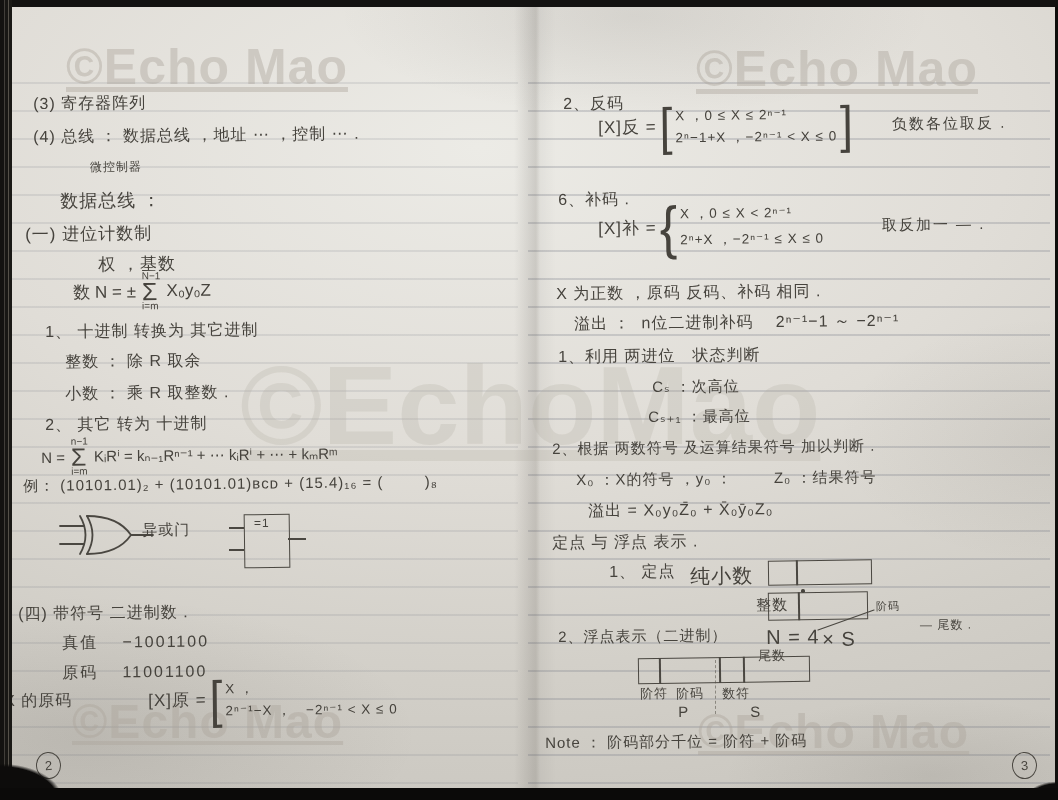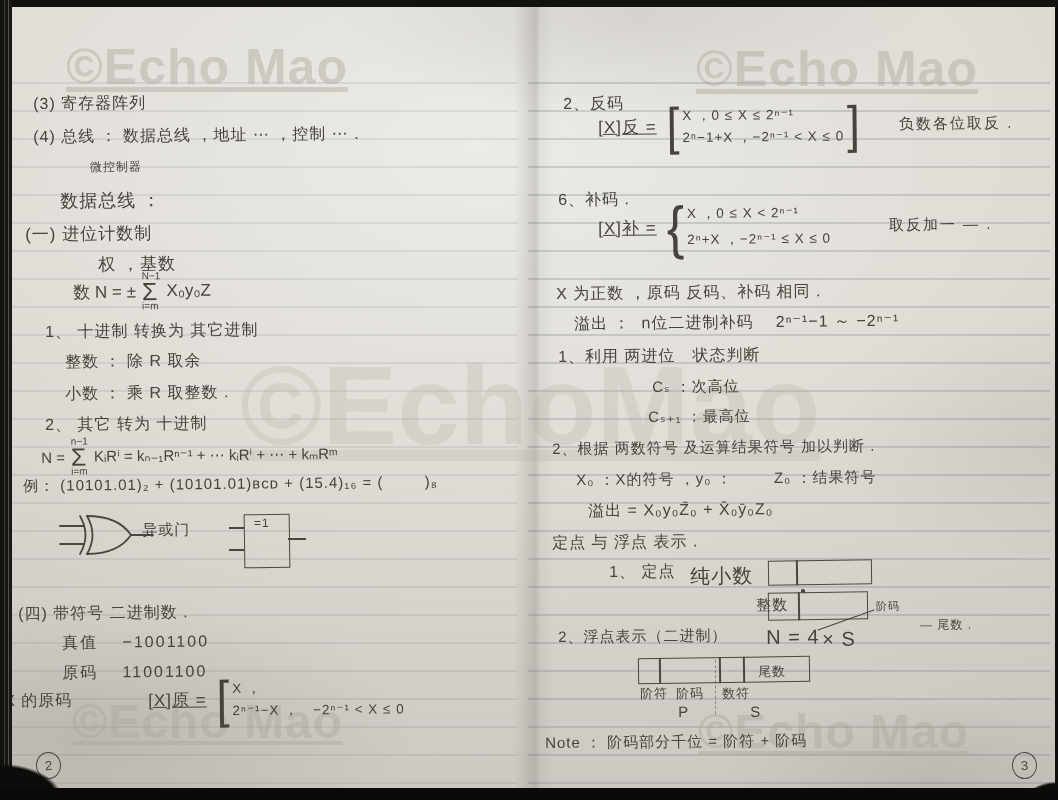--- a/index.html
+++ b/index.html
@@ -50,21 +50,21 @@
 
   .hw{position:absolute;color:#46433d;letter-spacing:1px;white-space:pre;line-height:1.2;
       transform:rotate(-0.6deg);transform-origin:left top;}
   .sumrow{position:absolute;display:flex;align-items:center;gap:6px;color:#46433d;
       transform:rotate(-0.6deg);transform-origin:left top;white-space:pre;}
   .sig{display:flex;flex-direction:column;line-height:1;}
   .sig .l{font-size:10px;letter-spacing:0;}
   .sig .s{font-size:25px;line-height:.8;}
   .pw{position:absolute;display:flex;align-items:center;color:#46433d;white-space:pre;
       transform:rotate(-0.6deg);transform-origin:left top;}
-  .pw .lhs{font-size:17px;margin-right:7px;letter-spacing:1px;text-decoration:underline;}
+  .pw .lhs{font-size:17px;letter-spacing:1px;}
   .pw .br{font-size:46px;font-weight:200;line-height:.9;transform:scaleY(1.12);margin:0 3px;}
   .pw .rows{display:flex;flex-direction:column;gap:4px;font-size:13.5px;letter-spacing:1px;}
   .pw .note{font-size:15px;letter-spacing:2px;}
 
   .hline{position:absolute;height:1.7px;background:#4a4741;}
   .boxd{position:absolute;border:1.7px solid #4a4741;background:transparent;transform:rotate(-0.8deg);}
   .vdiv{position:absolute;top:-1px;bottom:-1px;width:1.6px;background:#4a4741;}
   .dot{position:absolute;width:3.5px;height:3.5px;border-radius:50%;background:#46433d;}
   .dashv{position:absolute;width:0;border-left:1.4px dashed rgba(82,78,70,.55);}
   .circle-num{
@@ -213,21 +213,21 @@
 
   <div class="boxd" style="left:638px;top:657px;width:170px;height:24px;">
     <div class="vdiv" style="left:20px;"></div>
     <div class="vdiv" style="left:80px;"></div>
     <div class="vdiv" style="left:104px;"></div>
   </div>
   <div class="dashv" style="left:715px;top:660px;height:54px;"></div>
   <div class="hw" style="left:640px;top:686px;font-size:13px;">阶符</div>
   <div class="hw" style="left:676px;top:686px;font-size:13px;">阶码</div>
   <div class="hw" style="left:722px;top:686px;font-size:13px;">数符</div>
-  <div class="hw" style="left:758px;top:664px;font-size:13px;">尾数</div>
+  <div class="hw" style="left:758px;top:648px;font-size:13px;">尾数</div>
   <div class="hw" style="left:678px;top:703px;font-size:15px;">P</div>
   <div class="hw" style="left:750px;top:703px;font-size:15px;">S</div>
 
   <div class="hw" style="left:545px;top:734px;font-size:15px;">Note ： 阶码部分千位 = 阶符 + 阶码</div>
   <div class="circle-num" style="left:1012px;top:752px;">
       <span>3</span>
     </div>
 
   <div class="top-band"></div>
   <div class="left-strip"></div>

